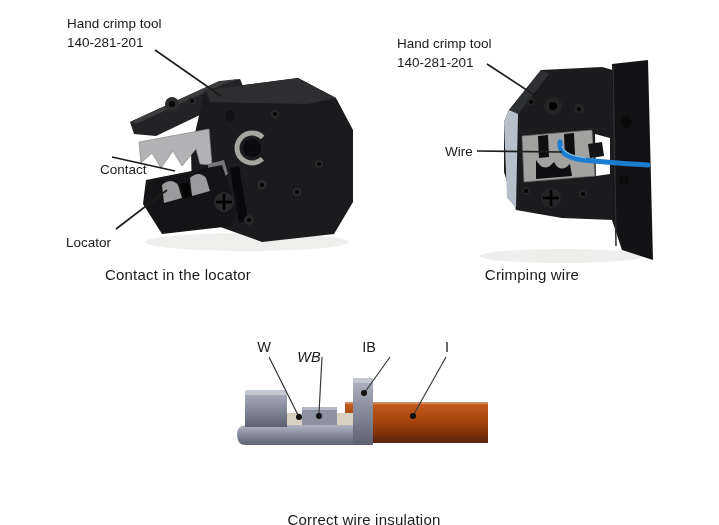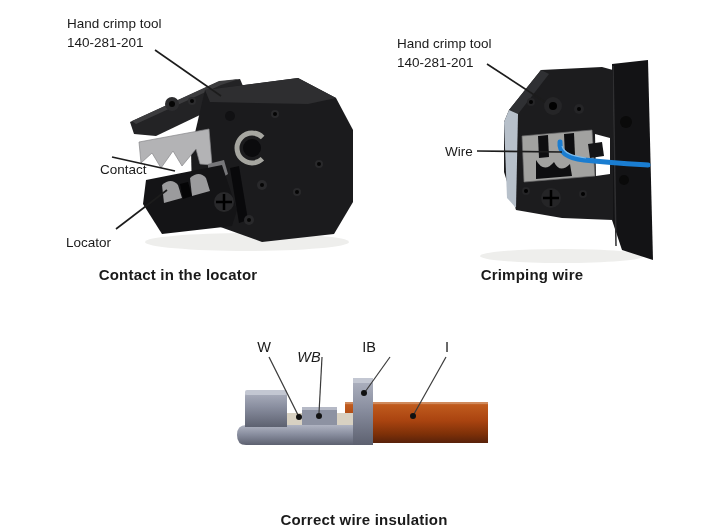--- a/index.html
+++ b/index.html
@@ -2,21 +2,21 @@
 <html><head>
 <meta charset="utf-8">
 <style>
   html,body{margin:0;padding:0;background:#ffffff;}
   #canvas{
     position:relative;width:719px;height:525px;background:#ffffff;
     font-family:"Liberation Sans",sans-serif;color:#1a1a1a;overflow:hidden;
   }
   .abs{position:absolute;}
   .lbl{font-size:13.5px;line-height:1.42;white-space:nowrap;}
-  .cap{font-size:15px;font-weight:bold;letter-spacing:.2px;white-space:nowrap;transform:translateX(-50%);}
+  .cap{font-size:15px;font-weight:normal;letter-spacing:.2px;white-space:nowrap;transform:translateX(-50%);}
   .pin-lbl{font-size:14.5px;white-space:nowrap;transform:translateX(-50%);}
   svg{display:block;}
   #overlay{position:absolute;left:0;top:0;pointer-events:none;z-index:5;}
   .fig{z-index:1;}
   .txt{z-index:6;}
 </style>
 </head>
 <body>
 
 <div id="canvas">

